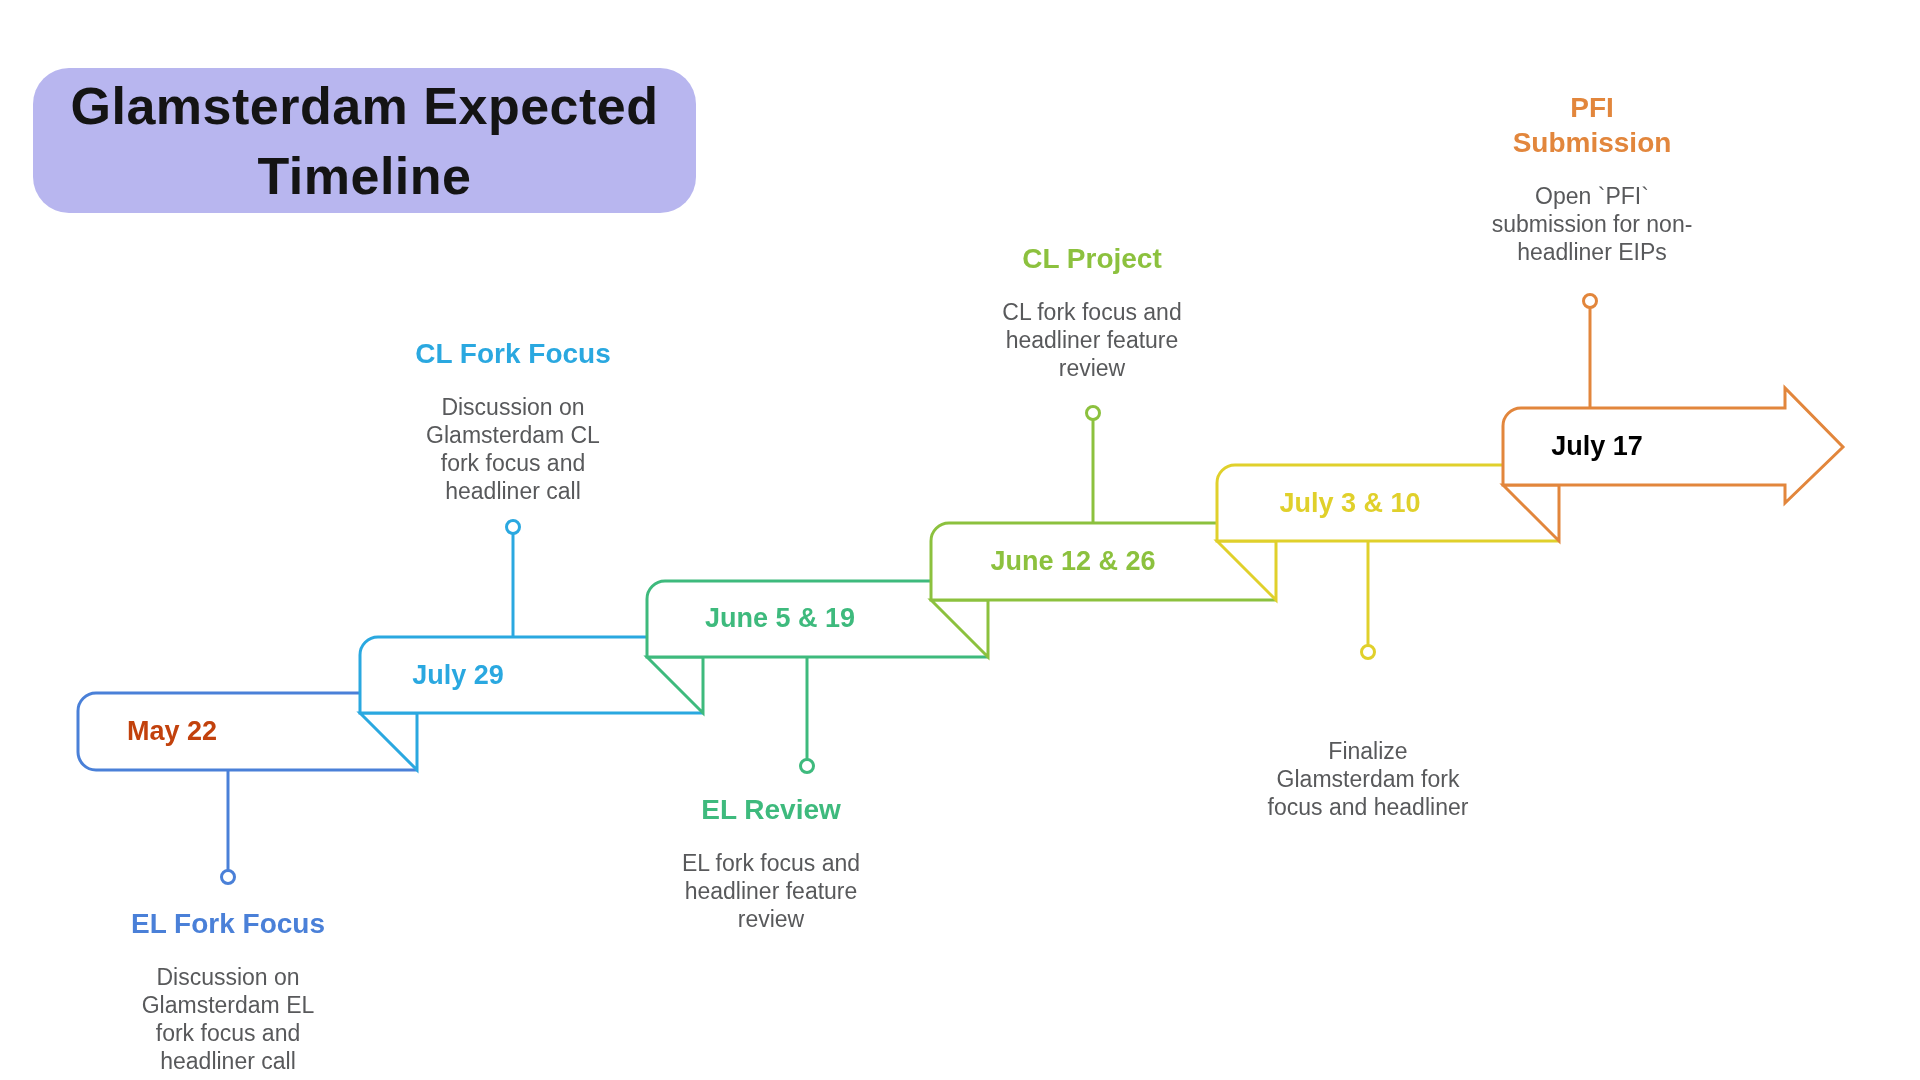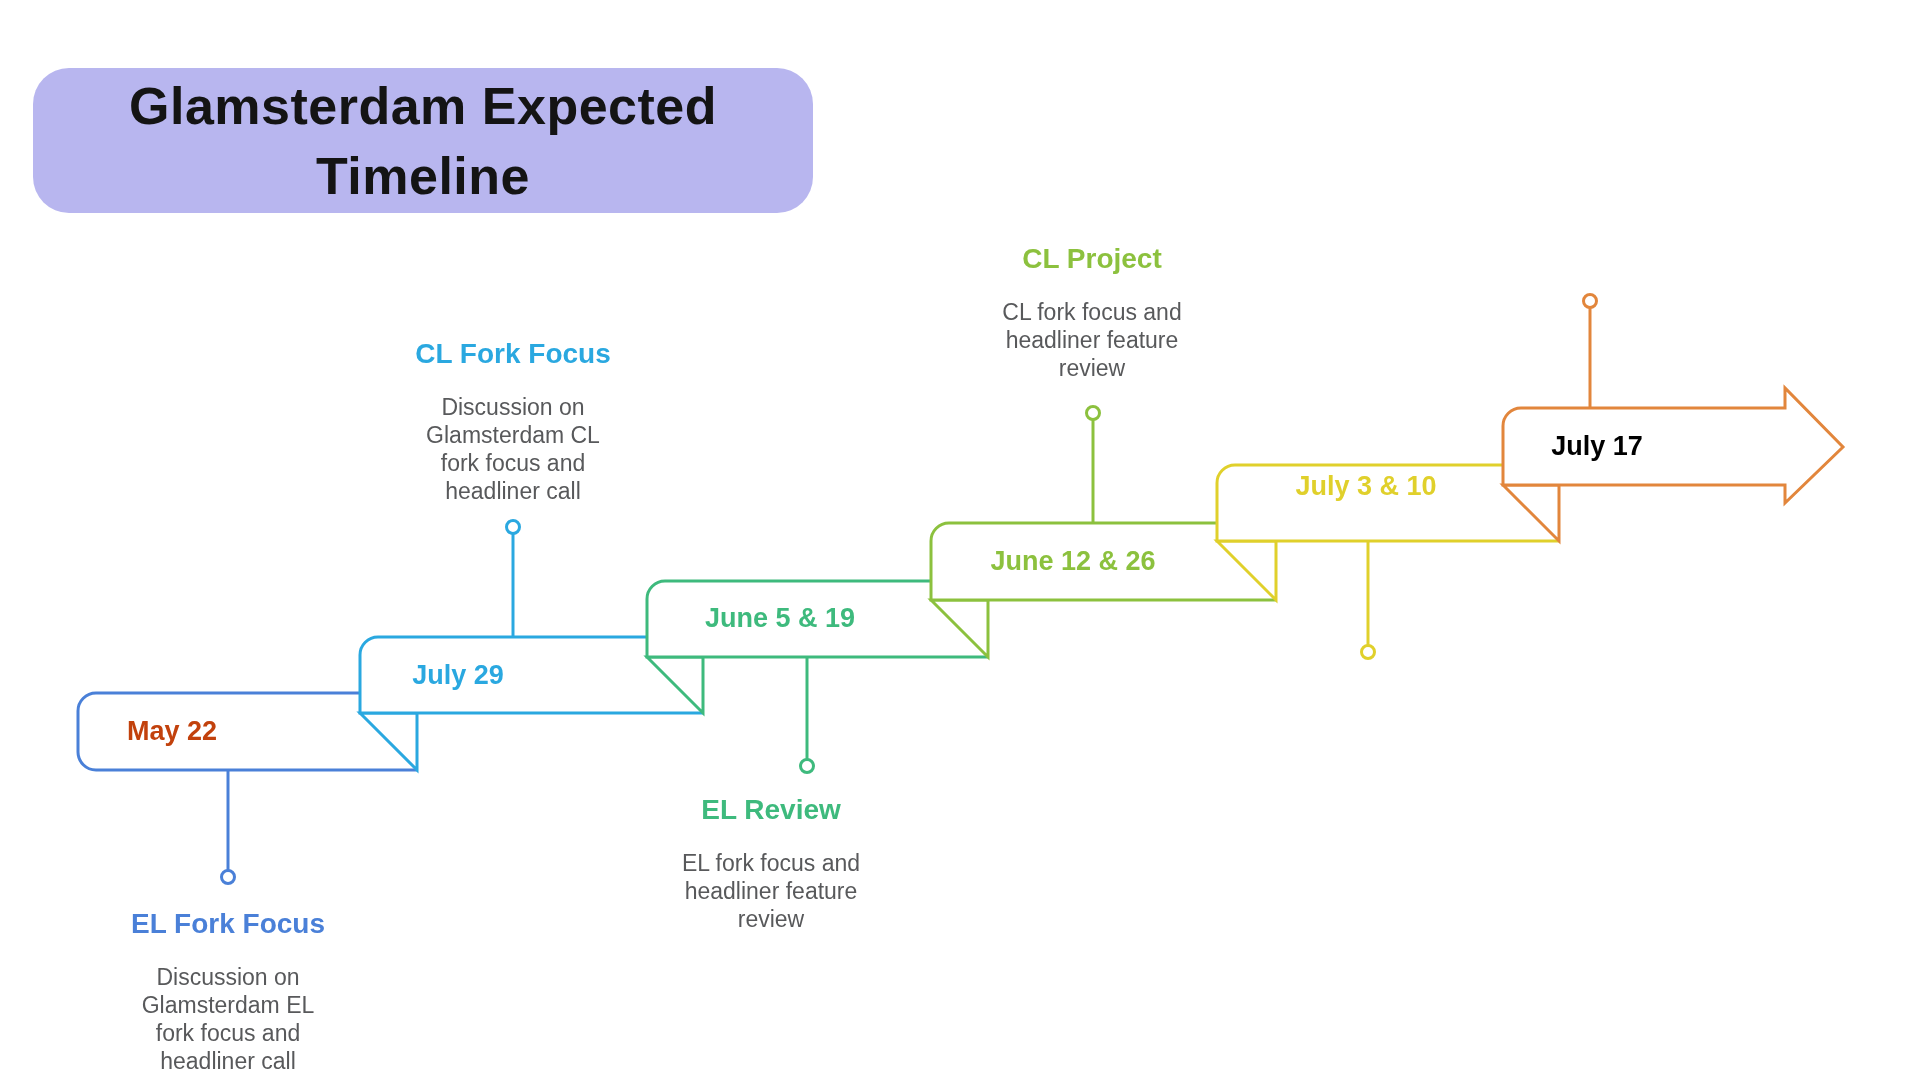--- a/index.html
+++ b/index.html
@@ -1,18 +1,18 @@
 <!DOCTYPE html>
 <html><head>
 <meta charset="utf-8">
 <style>
   html,body{margin:0;padding:0;background:#fff}
   .canvas{position:relative;width:1920px;height:1080px;background:#fff;overflow:hidden;
           font-family:"Liberation Sans",sans-serif;}
-  .title-badge{position:absolute;left:33px;top:68px;width:780px;height:145px;border-radius:36px;
+  .title-badge{position:absolute;left:33px;top:68px;width:663px;height:145px;border-radius:36px;
           background:var(--badge,#b8b6ef);display:flex;align-items:center;justify-content:center}
   .title-text{font-size:52px;font-weight:bold;line-height:70px;color:var(--ink,#141414);
           text-align:center;white-space:pre-line;letter-spacing:.5px}
   svg.timeline{position:absolute;left:0;top:0}
   .date{position:absolute;transform:translate(-50%,-50%);font-size:27px;font-weight:bold;white-space:nowrap}
   .note{position:absolute;transform:translateX(-50%);text-align:center}
   .note .heading{font-size:28px;line-height:35px;font-weight:bold;white-space:pre-line}
   .note .desc{font-size:23px;line-height:28px;color:var(--muted,#58595b);white-space:pre-line;margin-top:22px}
   .note.no-heading .desc{margin-top:0}
   .logo{position:absolute;left:1462px;top:932px;width:400px;text-align:center;color:var(--ink,#141414);
@@ -88,21 +88,21 @@
     <g stroke="#e2863c">
       <line x1="1590" y1="408" x2="1590" y2="308"></line>
       <circle cx="1590" cy="301" r="6.5" fill="#ffffff"></circle>
     </g>
   </svg>
 
   <div class="date" style="left: 172px; top: 731px; color: #c2410c;">May 22</div>
   <div class="date" style="left: 458px; top: 675px; color: rgb(42, 168, 224);">July 29</div>
   <div class="date" style="left: 780px; top: 618px; color: rgb(62, 186, 125);">June 5 &amp; 19</div>
   <div class="date" style="left: 1073px; top: 561px; color: rgb(140, 193, 62);">June 12 &amp; 26</div>
-  <div class="date" style="left: 1350px; top: 486px; color: rgb(224, 208, 43); margin-left: 16px;">July 3 &amp; 10</div>
+  <div class="date" style="left: 1350px; top: 503px; color: rgb(224, 208, 43);">July 3 &amp; 10</div>
   <div class="date" style="left: 1597px; top: 446px; color: #000000;">July 17</div>
 
   <div class="note" style="left:228px;top:906px">
     <div class="heading" style="color: rgb(74, 128, 216);">EL Fork Focus</div>
     <div class="desc">Discussion on
 Glamsterdam EL
 fork focus and
 headliner call</div>
   </div>
 
@@ -121,16 +121,28 @@
 review</div>
   </div>
 
   <div class="note" style="left:1092px;top:241px">
     <div class="heading" style="color: rgb(140, 193, 62);">CL Project</div>
     <div class="desc">CL fork focus and
 headliner feature
 review</div>
   </div>
 
+  <div class="note no-heading" style="left:1368px;top:737px">
+    <div class="desc">Finalize
+Glamsterdam fork
+focus and headliner</div>
+  </div>
 
+  <div class="note" style="left:1592px;top:90px">
+    <div class="heading" style="color: rgb(226, 134, 60);">PFI
+Submission</div>
+    <div class="desc">Open `PFI`
+submission for non-
+headliner EIPs</div>
+  </div>
 
 
 </div>
 
 </body></html>

